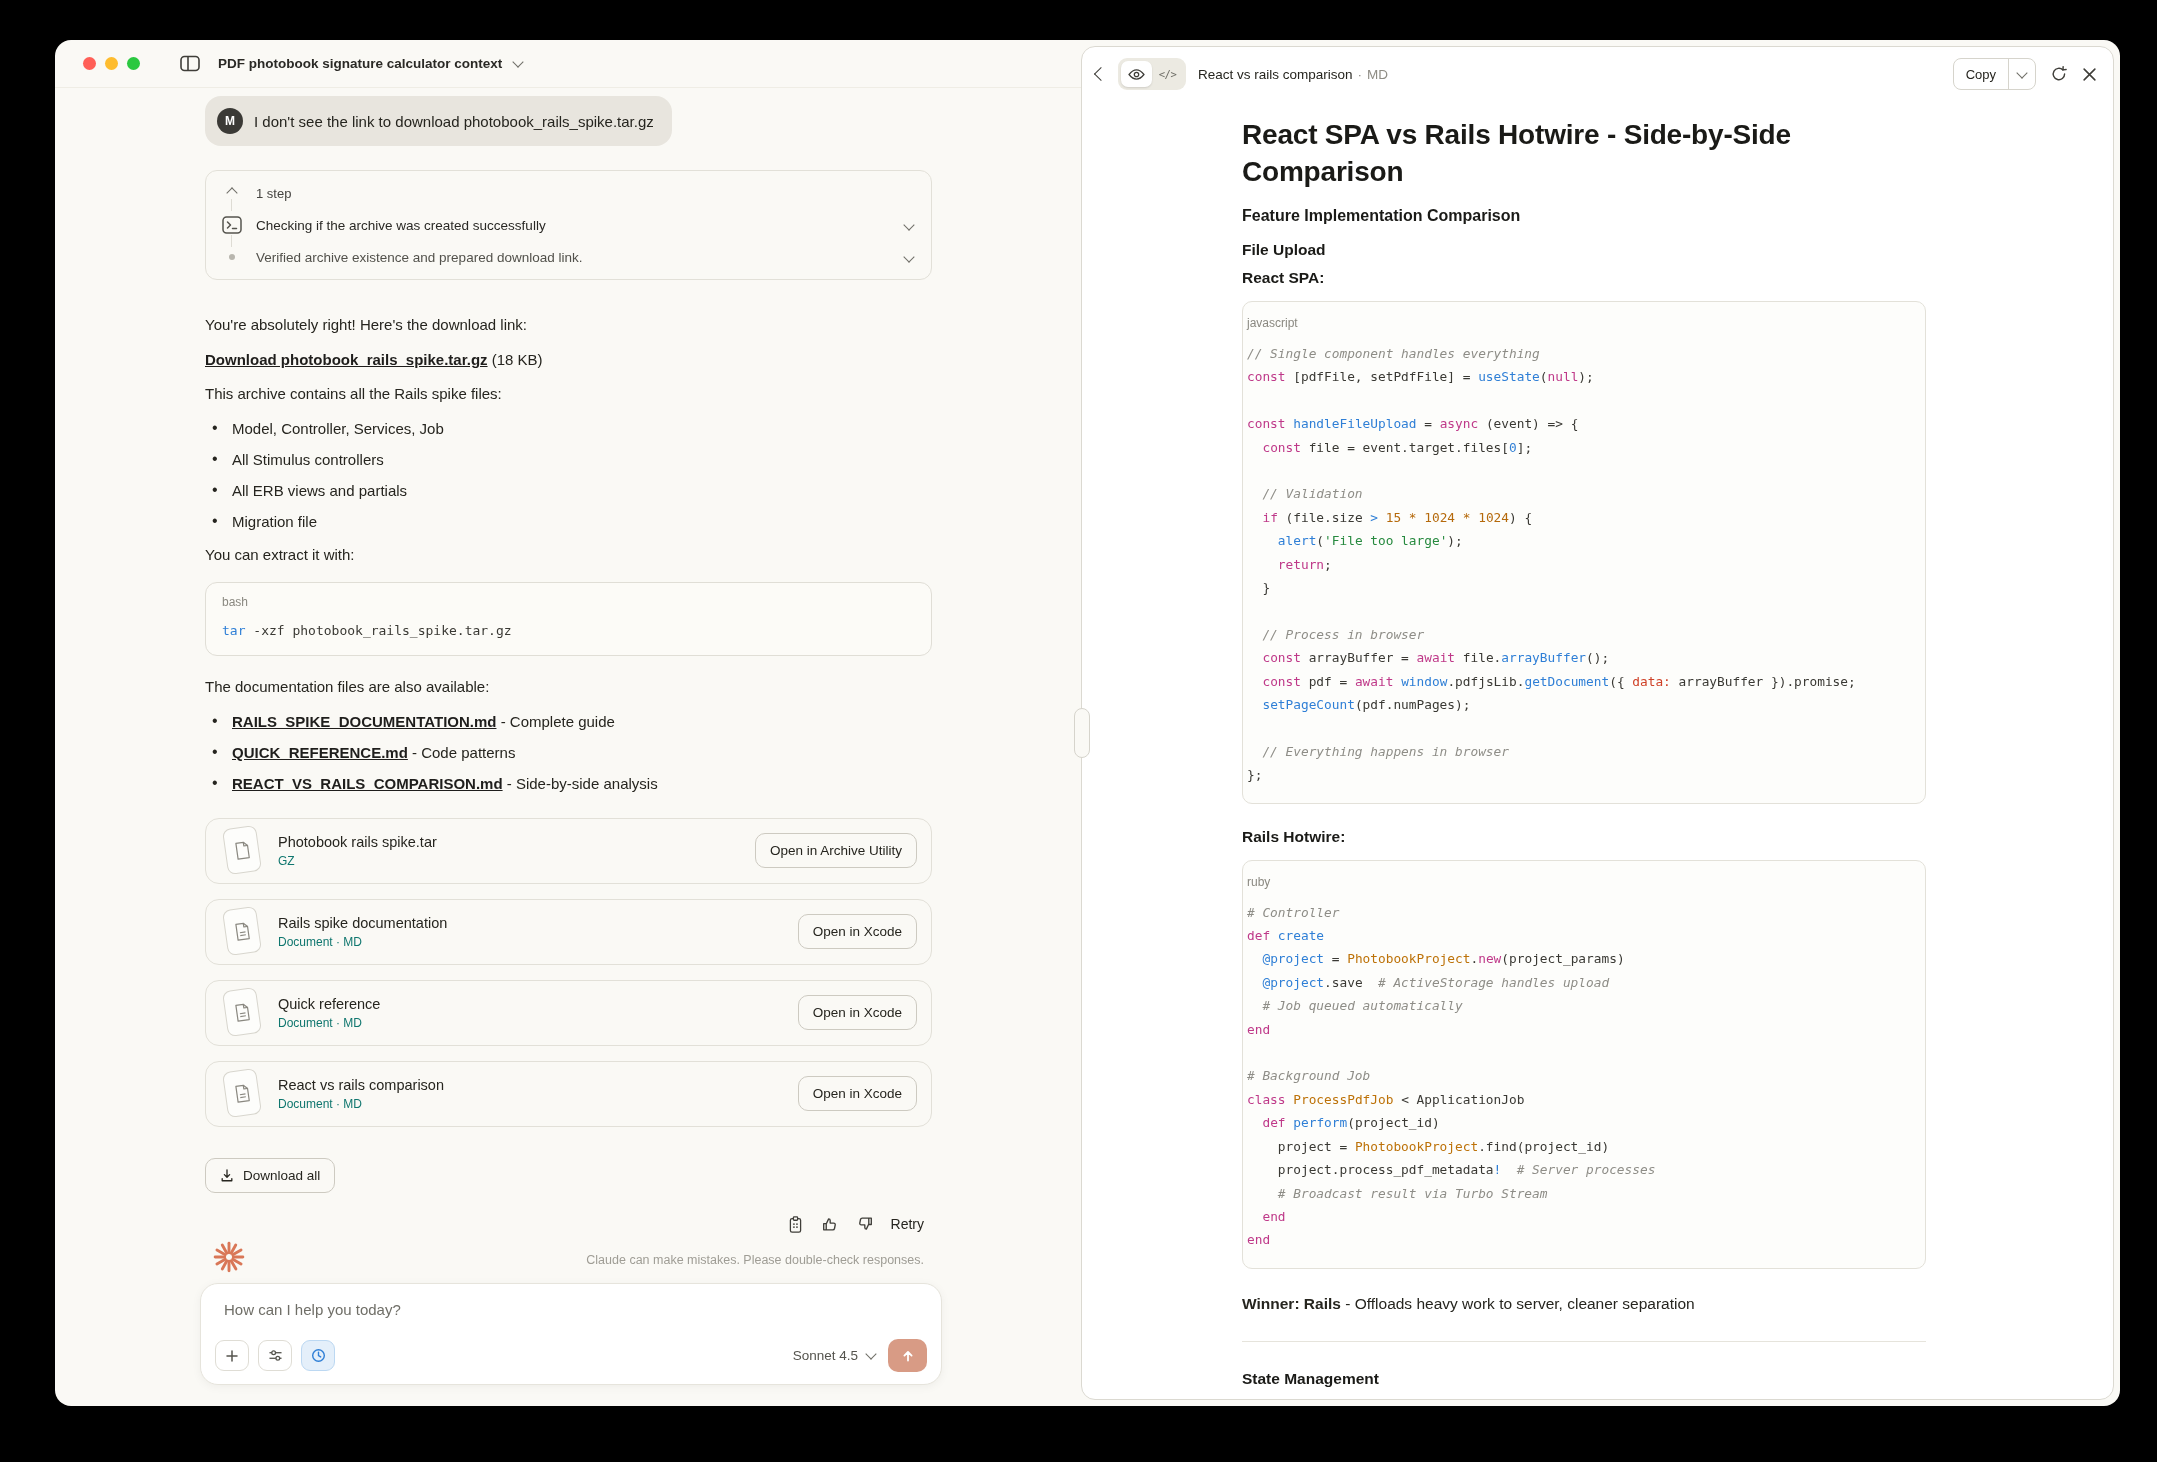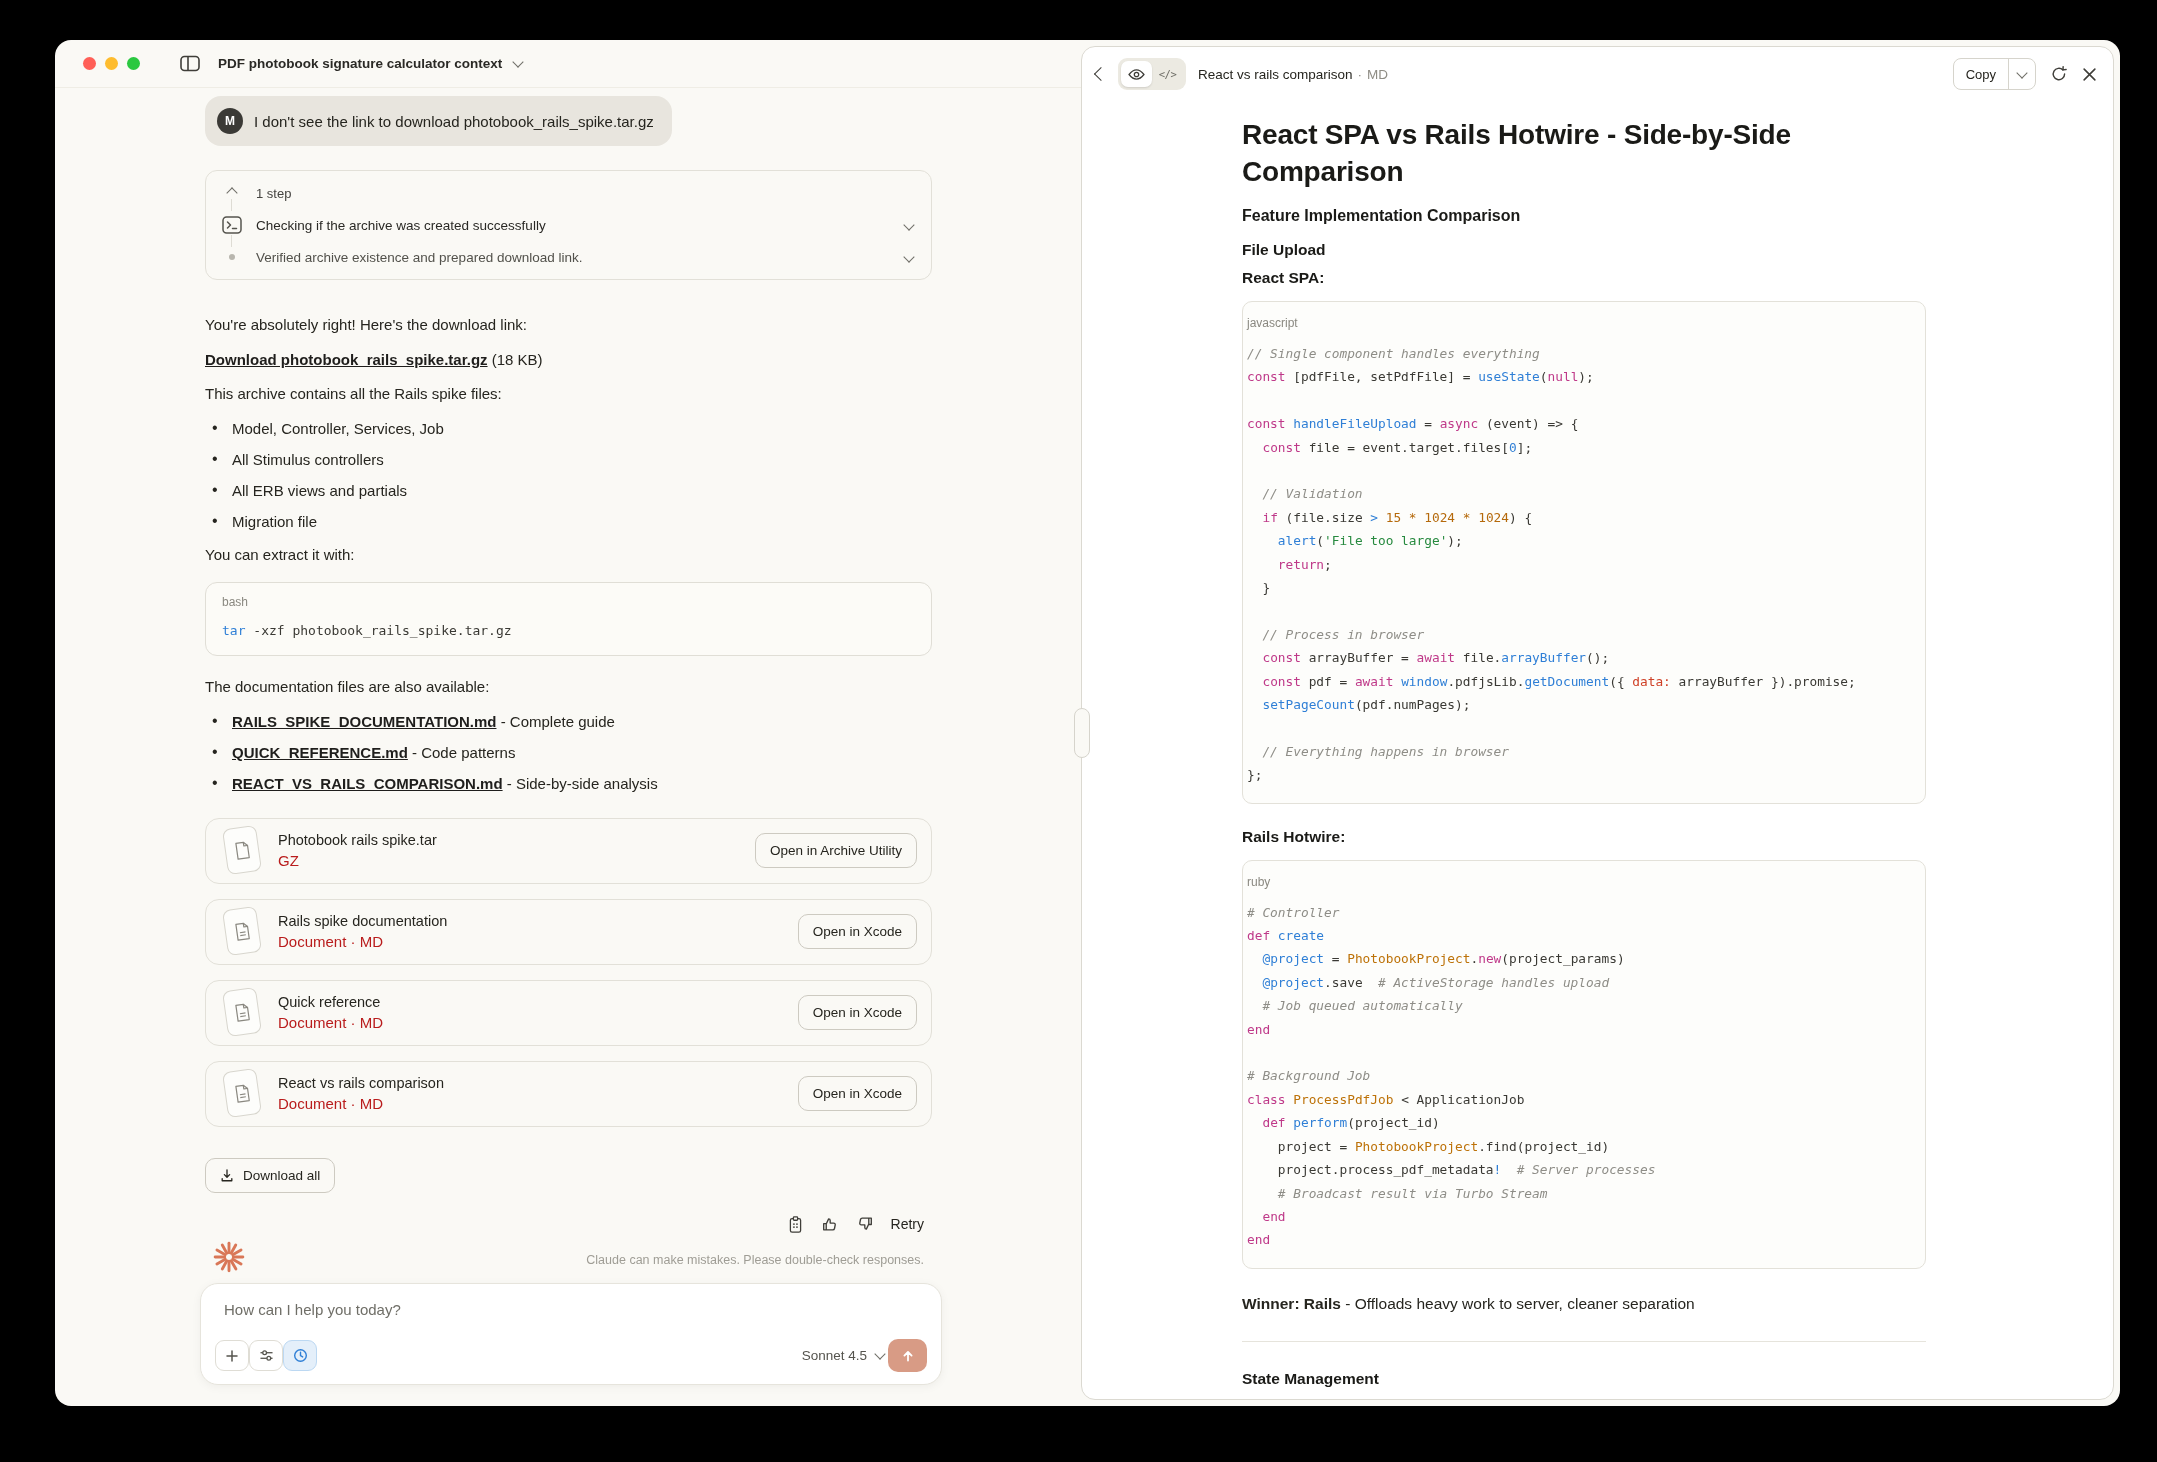--- a/index.html
+++ b/index.html
@@ -51,39 +51,39 @@
   .tk{color:#bf3989;}.tb{color:#2f7fd6;}.tn{color:#b5690b;}.ts{color:#278a3f;}
   .tc{color:#8e8d87;font-style:italic;}.to{color:#bd7209;}.tr{color:#cf4127;}
   
   .fcard{height:66px;border:1px solid #e2e0d8;border-radius:14px;display:flex;align-items:center;
     padding:0 14px;gap:14px;margin-bottom:15px;box-sizing:border-box;}
   .ficon{width:44px;height:54px;position:relative;flex:none;}
   .ficon-inner{position:absolute;left:5px;top:3px;width:32px;height:44px;background:#fdfdfb;
     border:1px solid #d8d6ce;border-radius:8px;transform:rotate(-8deg);display:flex;align-items:center;justify-content:center;}
   .fmeta{display:flex;flex-direction:column;gap:4px;}
   .ftitle{font-size:14.5px;color:#26251f;}
-  .fsub{font-size:15px;color:#b91c1c;}
+  .fsub{font-size:12px;color:#0f766e;}
   .fbtn{margin-left:auto;font-size:13.5px;color:#26251f;border:1px solid #cdcac1;border-radius:10px;
     padding:9px 14px;background:transparent;font-family:inherit;cursor:pointer;white-space:nowrap;}
   .dl-all{display:inline-flex;align-items:center;gap:9px;border:1px solid #cdcac1;border-radius:10px;
     padding:9px 14px;font-size:13.5px;background:transparent;font-family:inherit;color:#26251f;cursor:pointer;margin-top:16px;}
   
   .meta-block{position:relative;height:70px;margin-top:22px;}
   .claude-star{position:absolute;left:8px;top:26px;}
   .actions{position:absolute;right:8px;top:0;display:flex;align-items:center;gap:17px;}
   .act-icon{display:flex;cursor:pointer;}
   .retry{font-size:14px;color:#26251f;cursor:pointer;}
   .disclaimer{position:absolute;right:8px;top:38px;font-size:12.5px;color:#9f9d95;}
   
   .composer{position:absolute;left:145px;bottom:21px;width:742px;height:102px;background:#fff;
     border:1px solid #e6e4dc;border-radius:18px;box-shadow:0 2px 10px rgba(0,0,0,0.05);box-sizing:border-box;}
   .composer input{position:absolute;left:21px;top:16px;width:600px;border:none;outline:none;
     font-size:15px;font-family:inherit;color:#464540;background:transparent;}
   .composer input::placeholder{color:#6f6e67;opacity:1;}
-  .comp-row{position:absolute;left:14px;right:14px;bottom:12px;display:flex;align-items:center;}
+  .comp-row{position:absolute;left:14px;right:14px;bottom:12px;display:flex;align-items:center;gap:9px;}
   .cbtn{width:34px;height:31px;border:1px solid #dfddd5;border-radius:9px;background:transparent;
     display:flex;align-items:center;justify-content:center;cursor:pointer;box-sizing:border-box;}
   .cbtn.blue{background:#e4effa;border-color:#bcd8f2;}
   .model-pick{margin-left:auto;display:flex;align-items:center;gap:9px;font-size:13.5px;color:#55544e;cursor:pointer;}
   .send-btn{width:39px;height:33px;border:none;border-radius:10px;background:#d89b85;display:flex;
     align-items:center;justify-content:center;cursor:pointer;margin-left:4px;}
   
   .rp{position:absolute;left:1026px;top:6px;right:6px;bottom:6px;background:#fff;border-radius:14px;
     border:1px solid #ddDbd3;border-color:#dbd9d1;overflow:hidden;}
   .rp-header{height:54px;display:flex;align-items:center;padding:0 16px 0 14px;gap:12px;}

